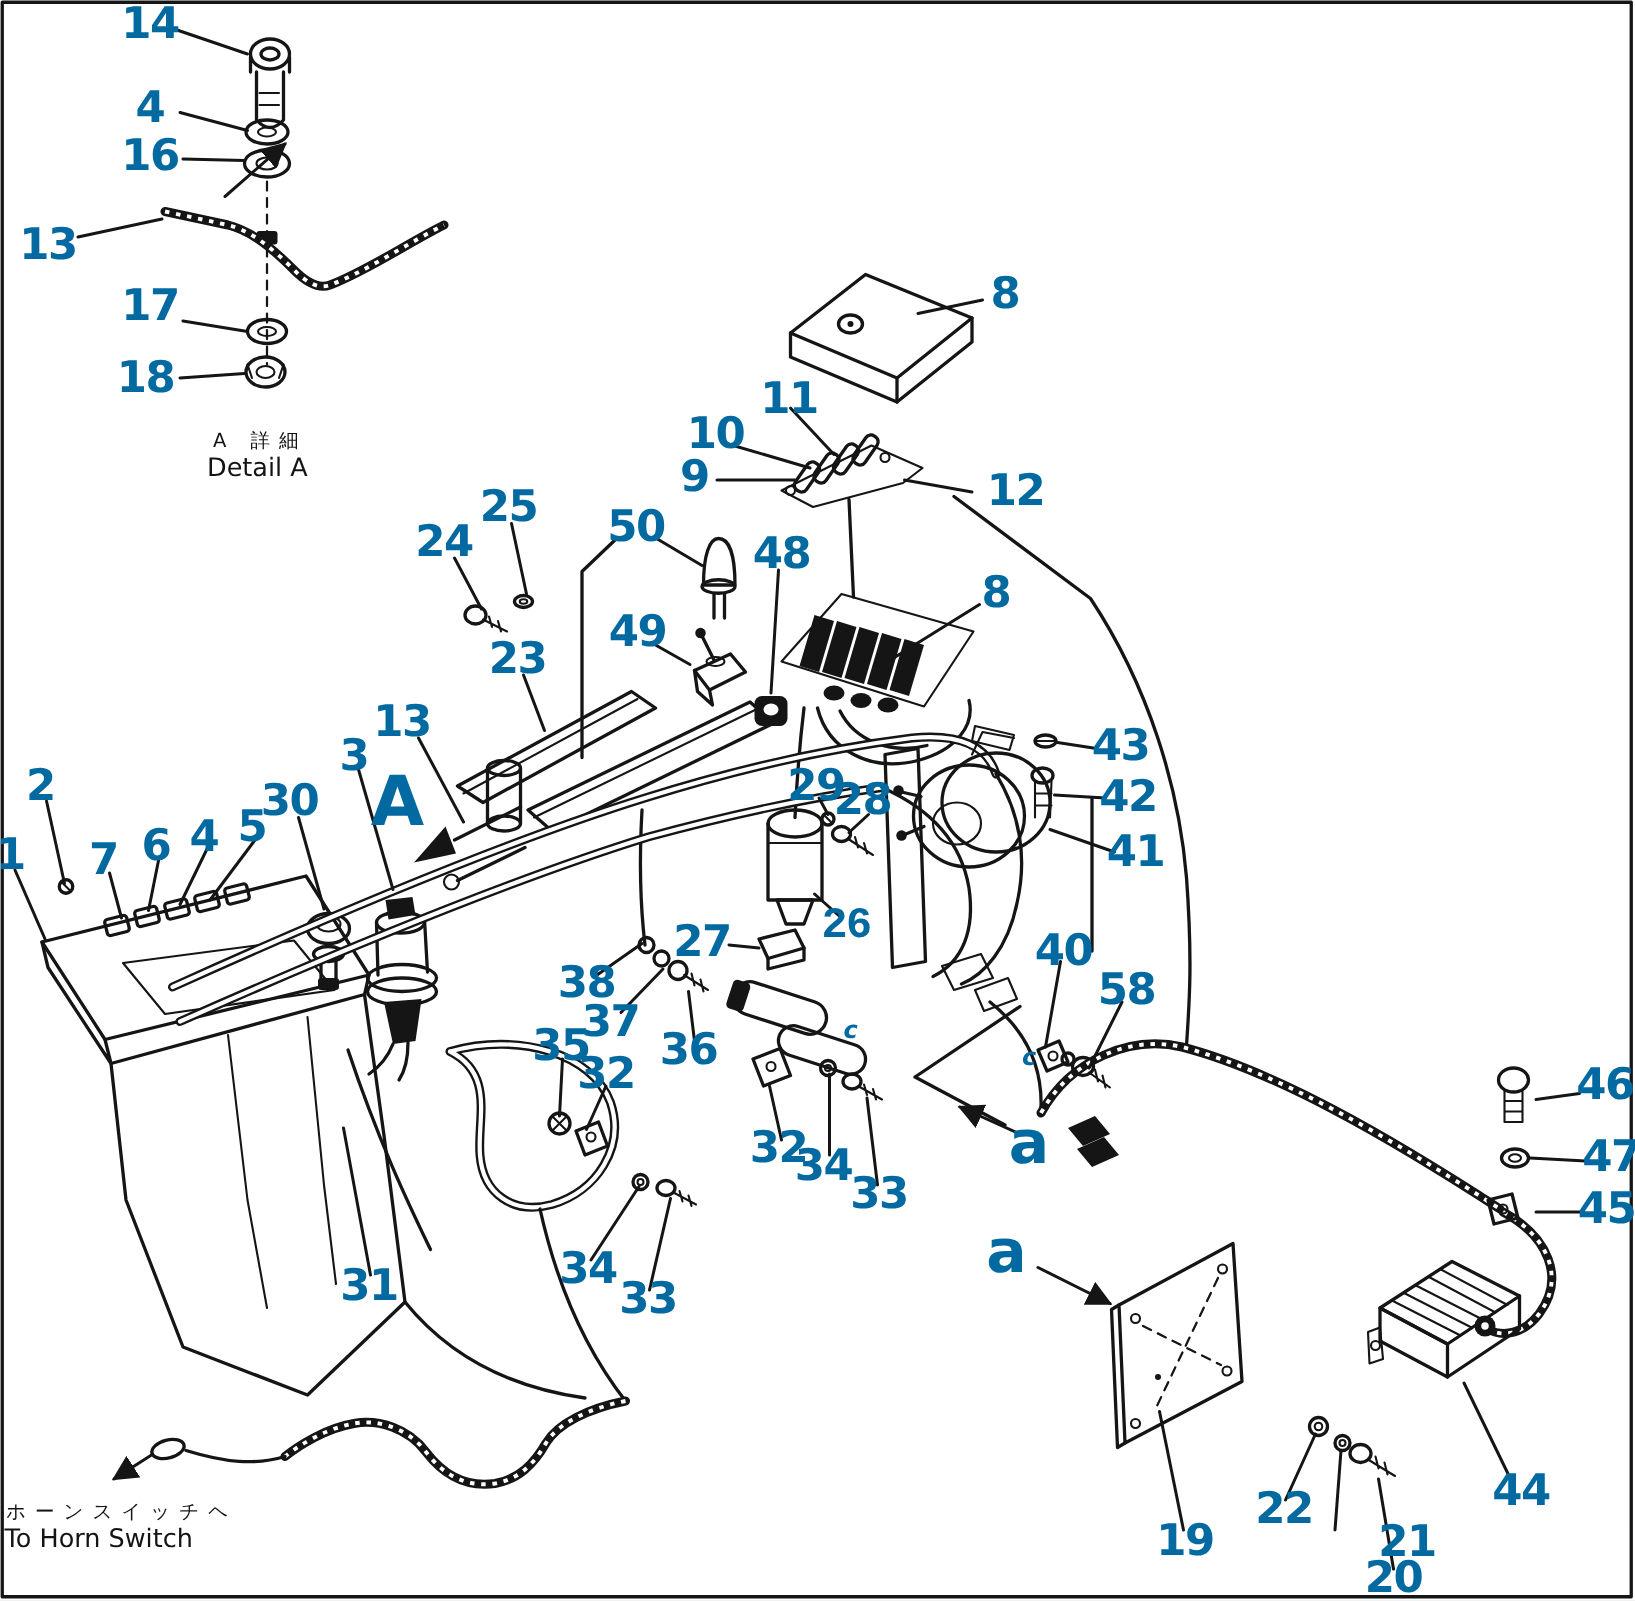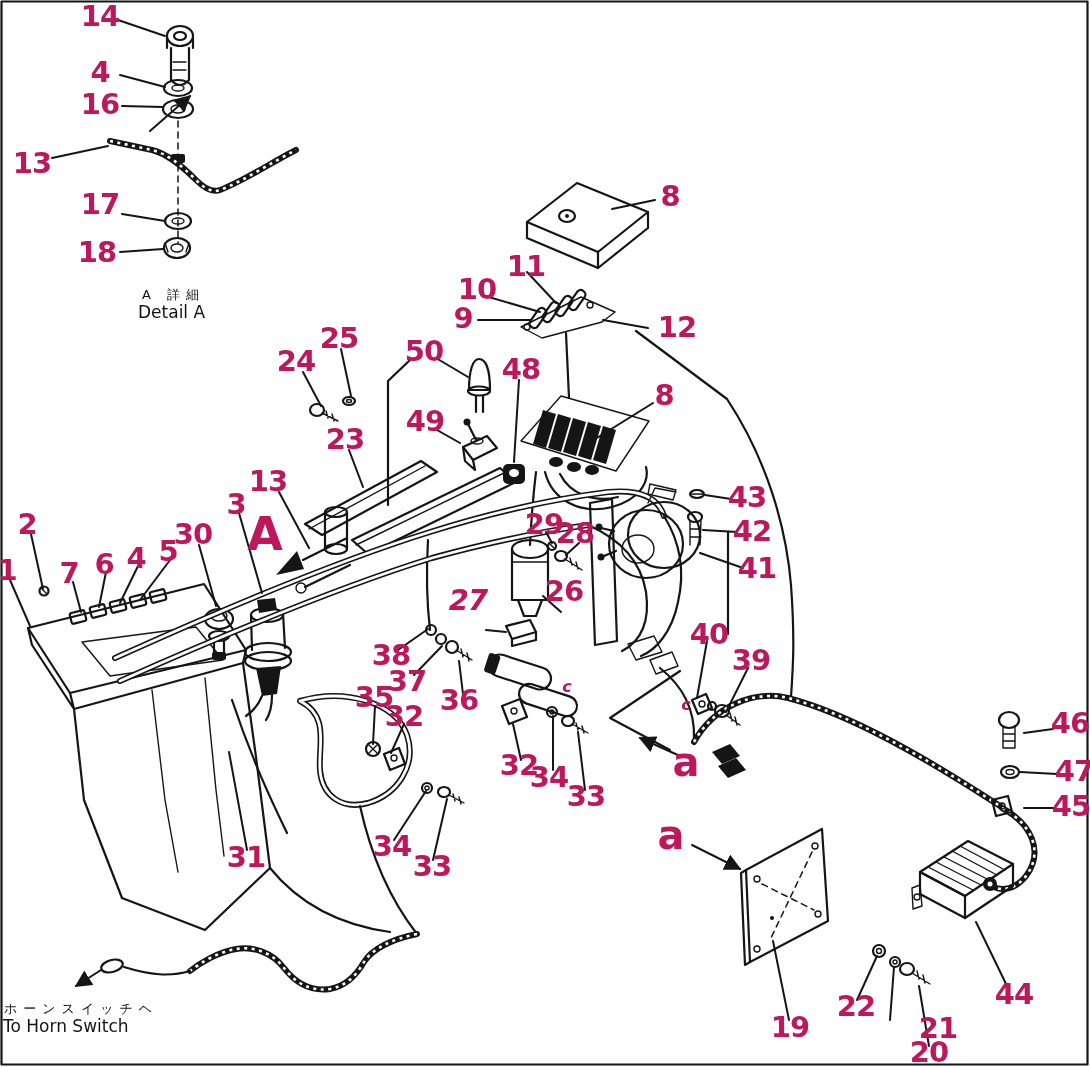--- a/index.html
+++ b/index.html
@@ -1,20 +1,20 @@
 <!DOCTYPE html>
 <html><head>
 <meta charset="utf-8">
 <style>
   html,body{margin:0;padding:0;background:#e8e8e8;}
   #sheet{position:relative;width:1090px;height:1067px;background:#ffffff;overflow:hidden;
          font-family:"DejaVu Sans",sans-serif;}
   #art{position:absolute;left:0;top:0;}
   #labels{position:absolute;left:0;top:0;width:100%;height:100%;}
-  .lbl{position:absolute;transform:translate(-50%,-50%);font-weight:bold;color:#be185d;
+  .lbl{position:absolute;transform:translate(-50%,-50%);font-weight:bold;color:#0369a1;
        line-height:1;white-space:nowrap;}
   .n{font-size:29px;letter-spacing:-1px;}
   .view-letter{font-size:46px;}
   .arrow-letter{font-size:40px;}
   .wire-letter{font-size:16px;font-style:italic;}
   .cap{position:absolute;transform:none;font-weight:normal;color:#141414;line-height:1;white-space:nowrap;}
   .cap-jp{font-size:13px;letter-spacing:6px;}
   .cap-en{font-size:17px;}
   
   .ln,.thin,.ldr,.dash,.tube{fill:none;stroke:#151515;stroke-linecap:round;stroke-linejoin:round;}
@@ -378,29 +378,29 @@
       <div class="lbl n" style="left: 544px; top: 524px;">29</div>
       <div class="lbl n" style="left: 575px; top: 533px;">28</div>
       <div class="lbl n" style="left: 236px; top: 504px;">3</div>
       <div class="lbl n" style="left: 193px; top: 534px;">30</div>
       <div class="lbl n" style="left: 27px; top: 524px;">2</div>
       <div class="lbl n" style="left: 7px; top: 570px;">1</div>
       <div class="lbl n" style="left: 69px; top: 573px;">7</div>
       <div class="lbl n" style="left: 104px; top: 564px;">6</div>
       <div class="lbl n" style="left: 136px; top: 558px;">4</div>
       <div class="lbl n" style="left: 168px; top: 551px;">5</div>
-      <div class="lbl n" style="left: 564px; top: 591px;">26</div>
-      <div class="lbl n" style="left: 468px; top: 600px; font-style: italic;">27</div>
+      <div class="lbl n" style="left: 564px; top: 617px; font-family: Liberation Mono, monospace;">26</div>
+      <div class="lbl n" style="left: 468px; top: 628px;">27</div>
       <div class="lbl n" style="left: 391px; top: 655px;">38</div>
       <div class="lbl n" style="left: 407px; top: 681px;">37</div>
       <div class="lbl n" style="left: 459px; top: 700px;">36</div>
       <div class="lbl n" style="left: 374px; top: 697px;">35</div>
       <div class="lbl n" style="left: 404px; top: 716px;">32</div>
       <div class="lbl n" style="left: 709px; top: 634px;">40</div>
-      <div class="lbl n" style="left: 751px; top: 660px;">39</div>
+      <div class="lbl n" style="left: 751px; top: 660px;">58</div>
       <div class="lbl n" style="left: 1070px; top: 723px;">46</div>
       <div class="lbl n" style="left: 1074px; top: 771px;">47</div>
       <div class="lbl n" style="left: 1071px; top: 806px;">45</div>
       <div class="lbl n" style="left: 519px; top: 765px;">32</div>
       <div class="lbl n" style="left: 549px; top: 777px;">34</div>
       <div class="lbl n" style="left: 586px; top: 796px;">33</div>
       <div class="lbl n" style="left: 246px; top: 857px;">31</div>
       <div class="lbl n" style="left: 392px; top: 846px;">34</div>
       <div class="lbl n" style="left: 432px; top: 866px;">33</div>
       <div class="lbl n" style="left: 790px; top: 1027px;">19</div>

